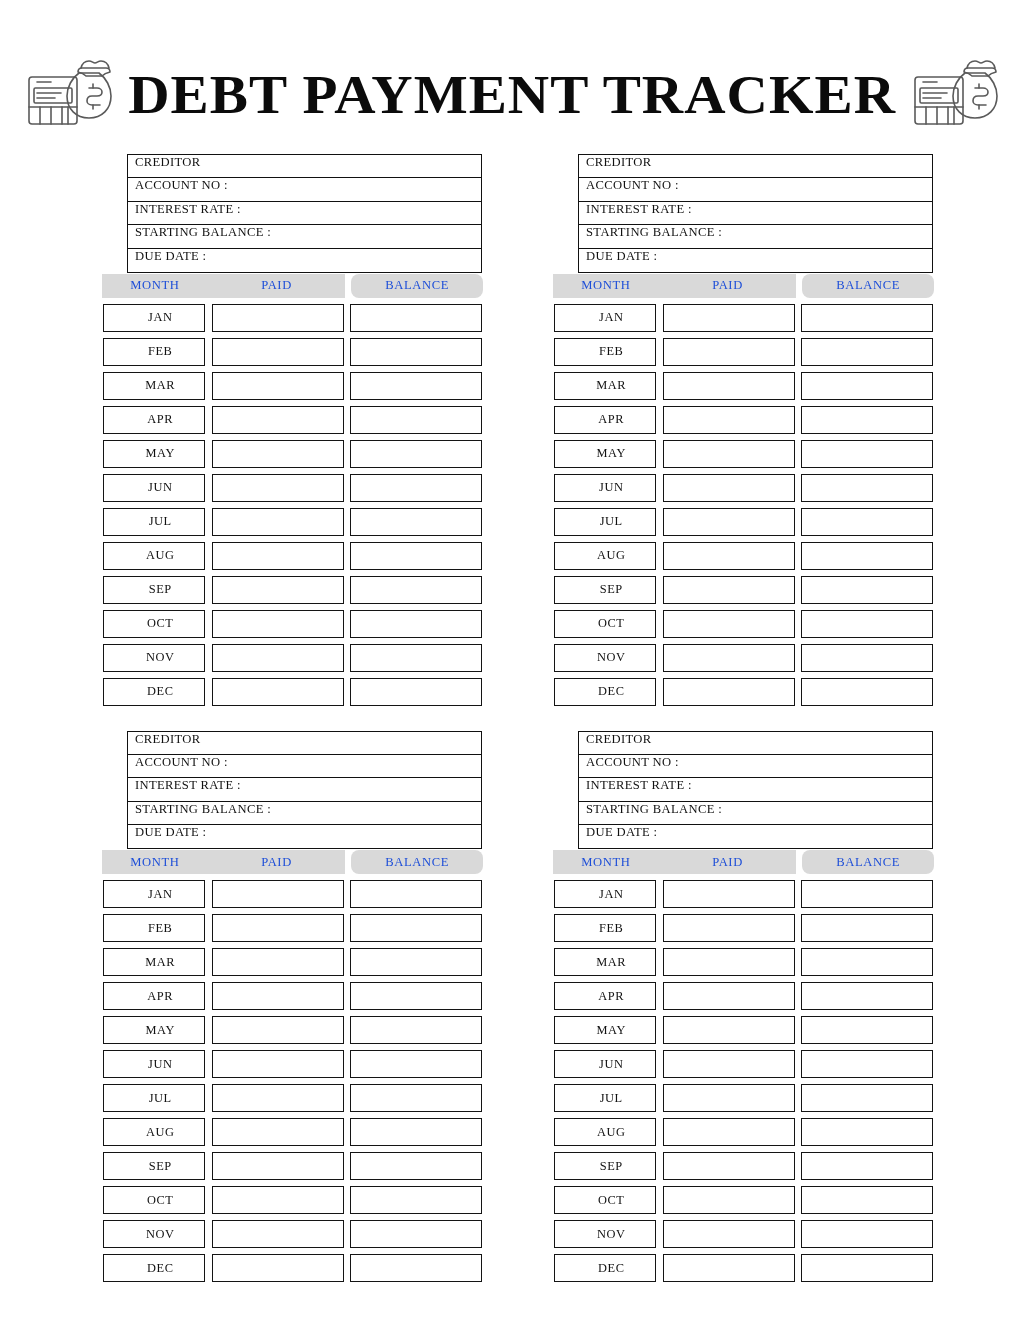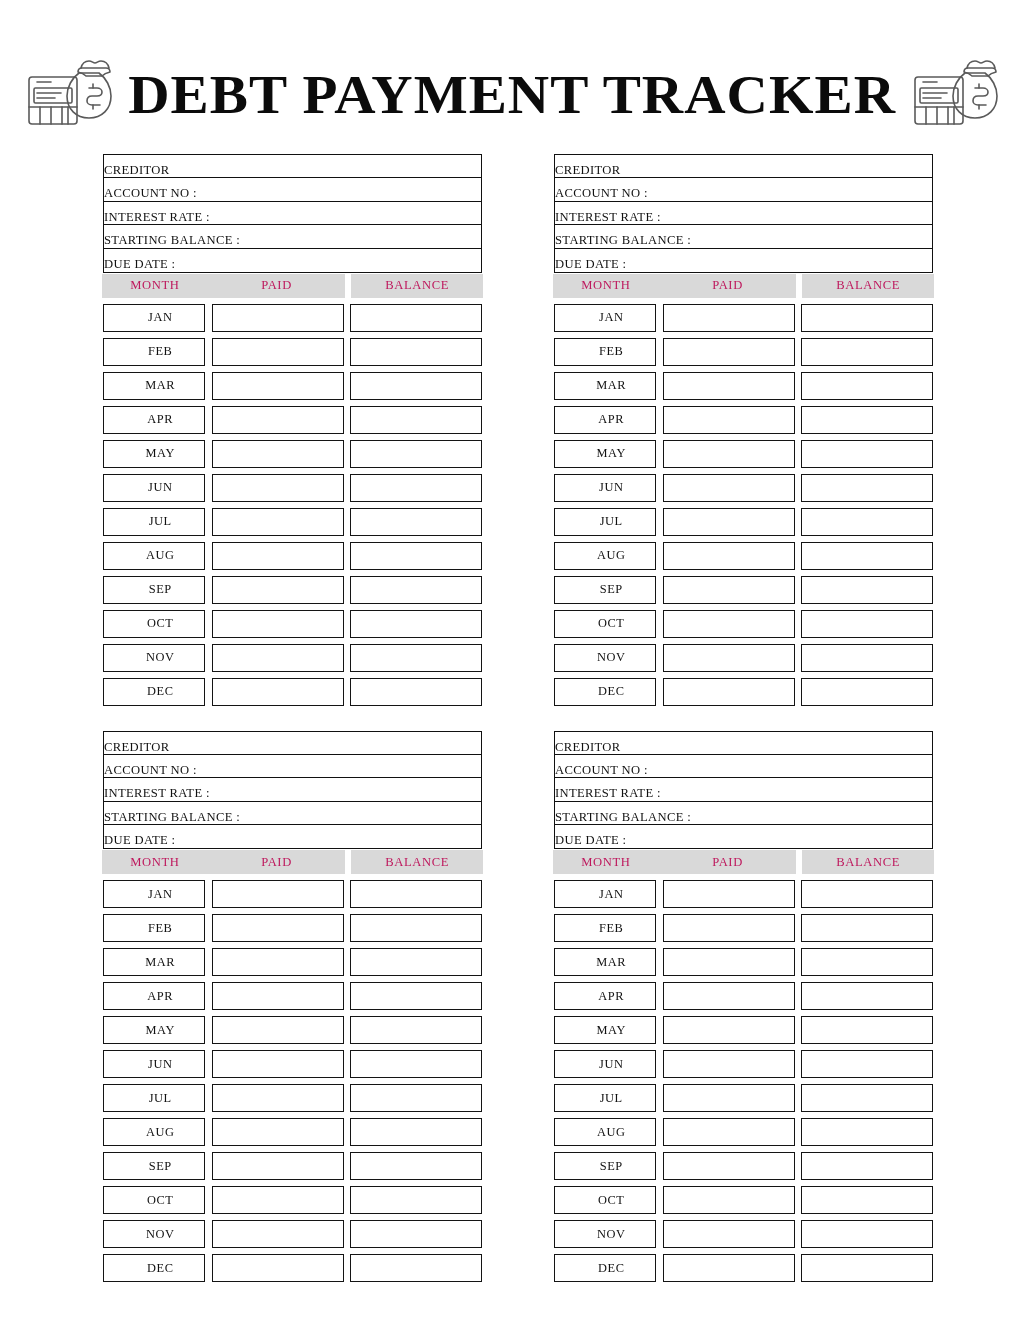--- a/index.html
+++ b/index.html
@@ -74,48 +74,50 @@
   
   .info {
     width: 379px;
     box-sizing: border-box;
   }
   .info-row {
     box-sizing: border-box;
     height: 25px;
     border: 1.6px solid #111111;
     display: flex;
-    align-items: flex-end;
+    align-items: flex-start;
+    padding-left: 7px;
     background: #ffffff;
     font-size: 12.6px;
     letter-spacing: 0.35px;
     white-space: nowrap;
+    margin-left: 24px;
   }
   .info-row + .info-row { margin-top: -1.6px; font-family: Liberation Serif, serif; }
 
   
   .thead {
     display: flex;
     margin-top: 1px;
     width: 381px;
     margin-left: -1px;
   }
   .th {
     background: #d9d9d9;
     height: 24px;
     display: flex;
     align-items: center;
     justify-content: center;
     font-size: 12.6px;
     letter-spacing: 0.6px;
-    color: #be185d;
+    color: #1d4ed8;
   }
   .th-month   { width: 106px; }
   .th-paid    { width: 138px; }
-  .th-balance { width: 132px; margin-left: 6px; }
+  .th-balance { width: 132px; margin-left: 6px; border-radius: 8px; }
 
   .trow {
     display: flex;
     margin-top: 6px;
   }
   .cell {
     box-sizing: border-box;
     height: 28px;
     border: 1.7px solid #141414;
     background: #ffffff;

